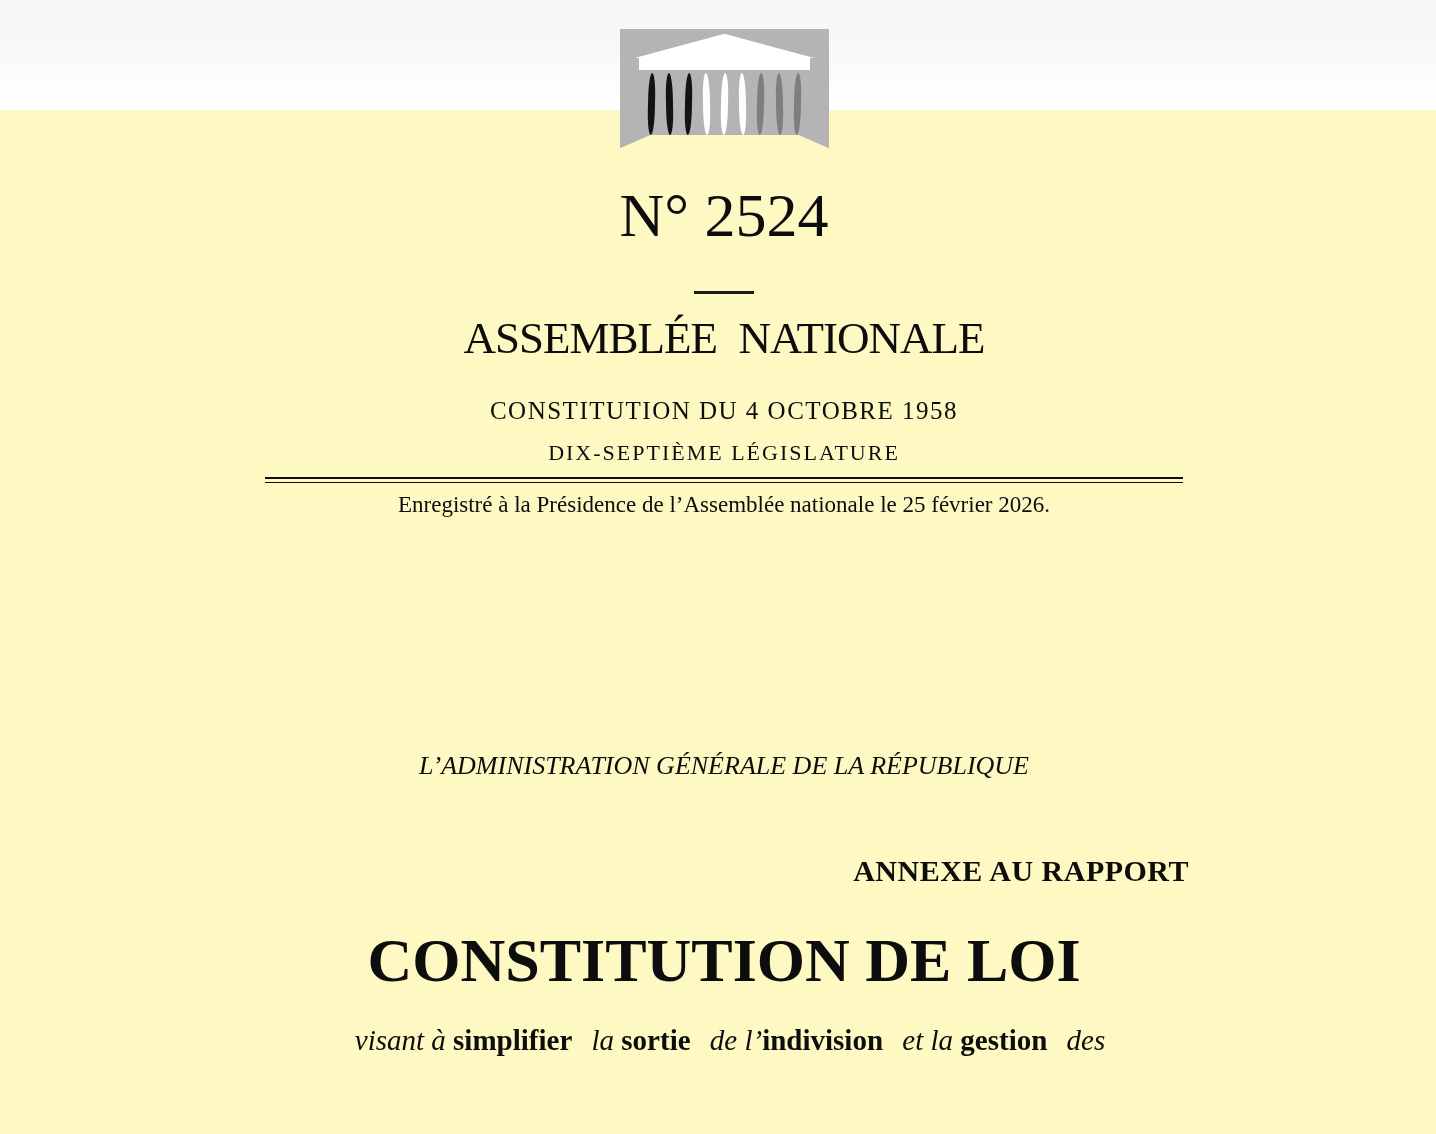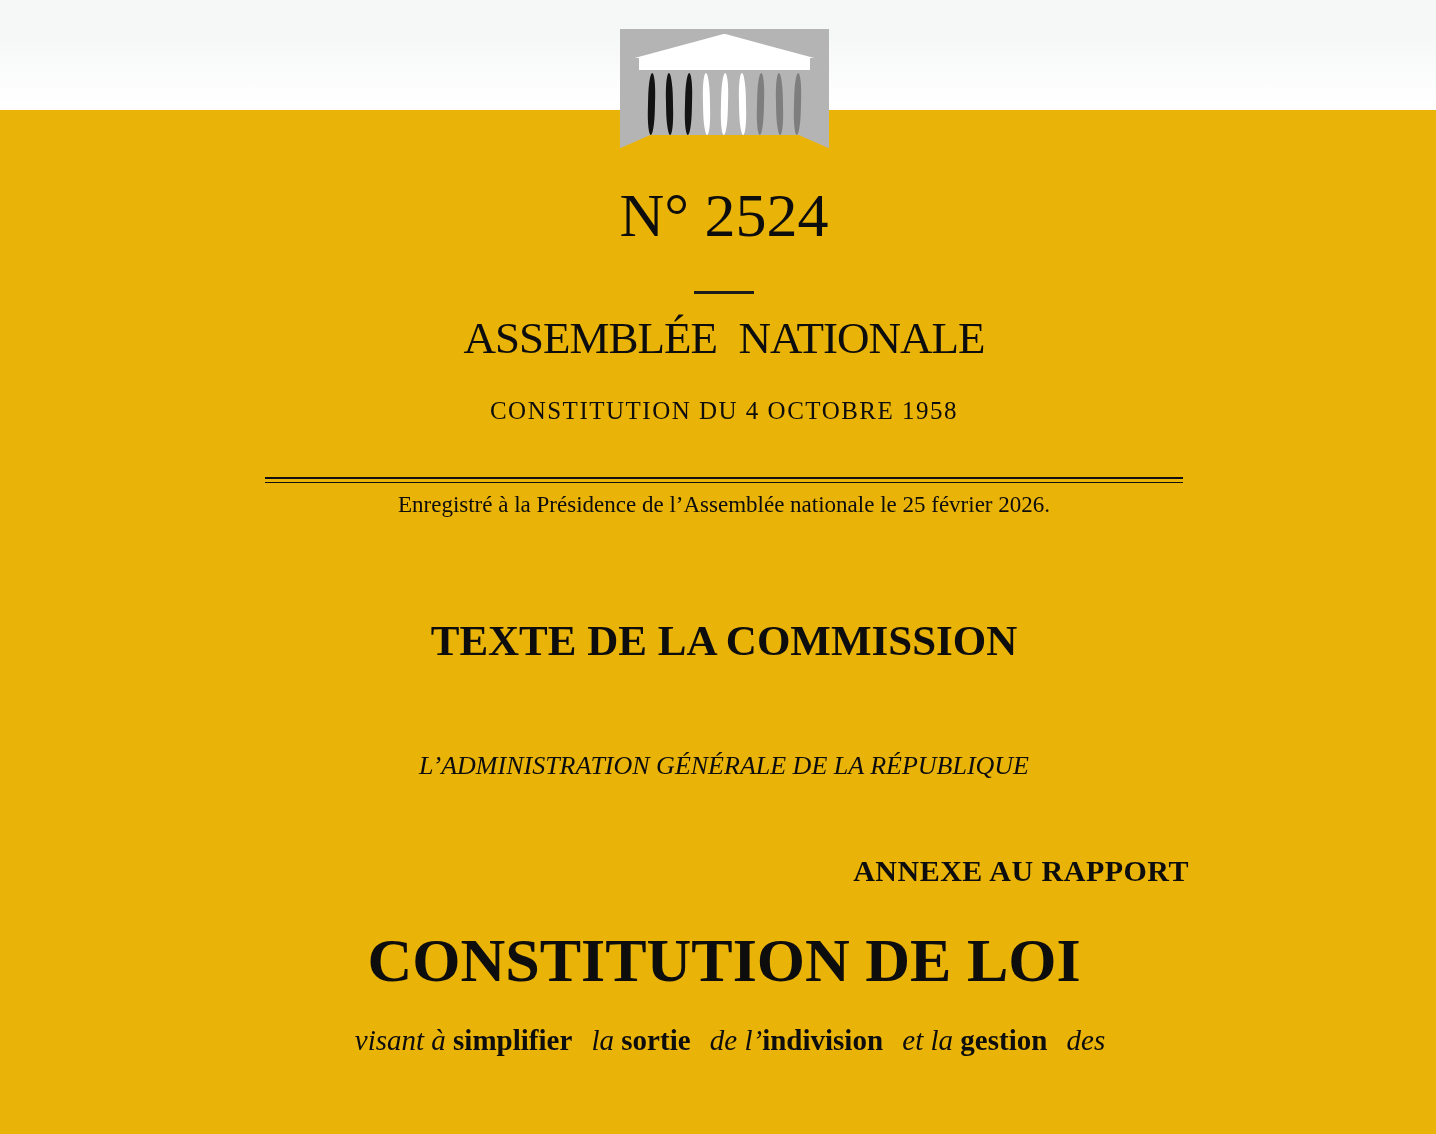--- a/index.html
+++ b/index.html
@@ -1,21 +1,21 @@
 <!DOCTYPE html>
 <html lang="fr" style="--logo-background: #b4b4b4; --logo-pediment: #ffffff; --logo-column-black: #131313; --logo-column-white: #ffffff; --logo-column-grey: #7e7e7e;"><head>
 <meta charset="utf-8">
 <style>
   html, body { margin: 0; padding: 0; background: #ffffff; }
   .page {
     position: relative;
     width: 1436px;
     height: 1134px;
     overflow: hidden;
-    background: #eab308;
+    background: #fef9c3;
     font-family: "Liberation Serif", "DejaVu Serif", serif;
     color: #0d0d0d;
   }
   
   .page::before {
     content: "";
     position: absolute;
     top: 0; left: 0; right: 0;
     height: 110px;
     background: linear-gradient(#f6f7f7 0px, #f6f7f7 35px, #ffffff 105px);
@@ -182,26 +182,26 @@
     </div>
 
     <div class="block doc-number">N° 2524</div>
 
     <div class="sep-rule"></div>
 
     <div class="block institution">ASSEMBLÉE NATIONALE</div>
 
     <div class="block constitution">CONSTITUTION DU 4 OCTOBRE 1958</div>
 
+    <div class="block legislature">DIX-SEPTIÈME LÉGISLATURE</div>
 
     <div class="double-rule"></div>
 
     <div class="block registration">Enregistré à la Présidence de l’Assemblée nationale le 25 février 2026.</div>
 
-    <div class="block commission-title">TEXTE DE LA COMMISSION</div>
 
 
     <div class="block commission-sub2">L’ADMINISTRATION GÉNÉRALE DE LA RÉPUBLIQUE</div>
 
     <div class="block annex">ANNEXE AU RAPPORT</div>
 
     <div class="block law-title">CONSTITUTION DE LOI</div>
 
     <div class="block law-subtitle">
       <span class="seg-italic">visant à </span><span class="seg-bold">simplifier</span><span class="seg-italic"> la </span><span class="seg-bold">sortie</span><span class="seg-italic"> de l’</span><span class="seg-bold">indivision</span><span class="seg-italic"> et la </span><span class="seg-bold">gestion</span><span class="seg-italic"> des</span><br>

